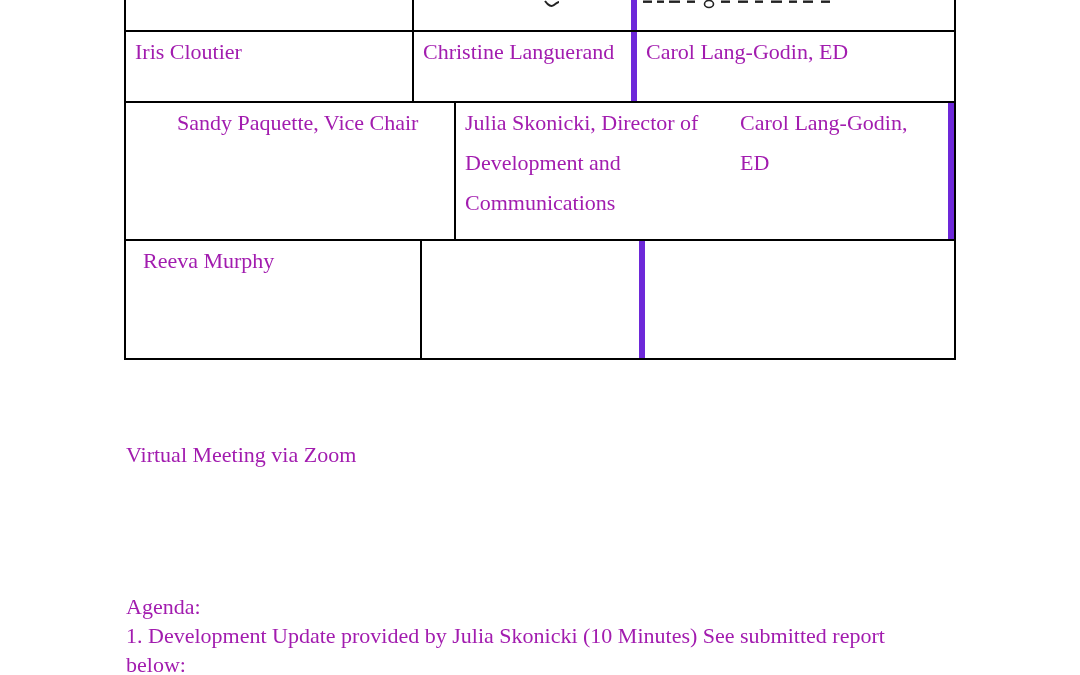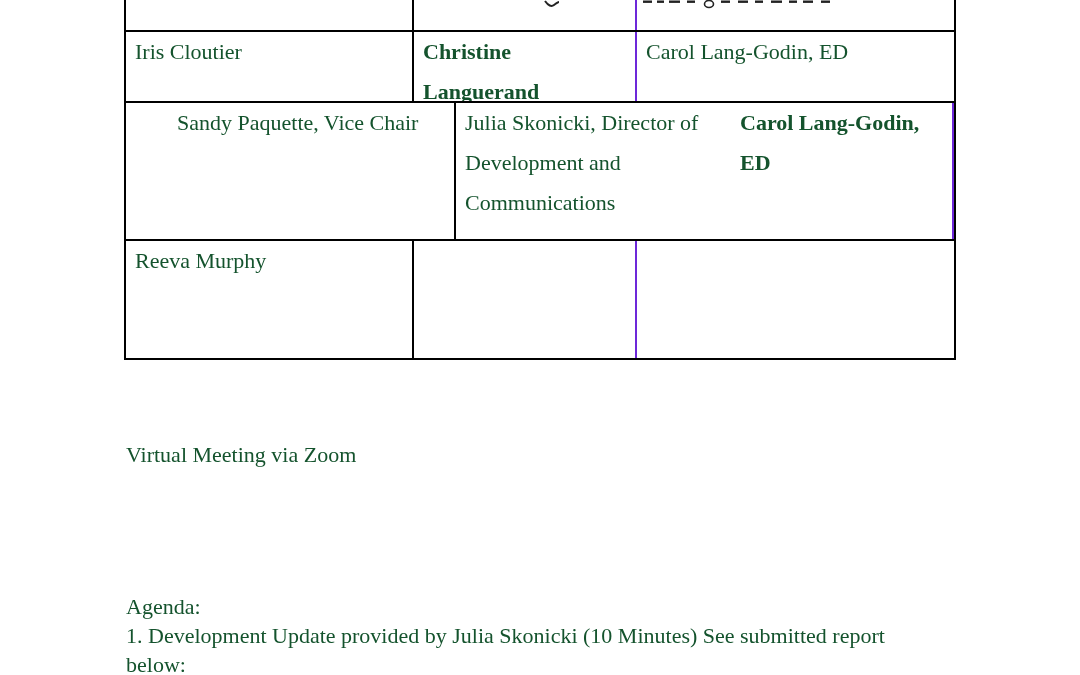--- a/index.html
+++ b/index.html
@@ -3,52 +3,52 @@
 <meta charset="utf-8">
 <style>
   html, body { margin: 0; padding: 0; }
   .page {
     position: relative;
     width: 1060px;
     height: 675px;
     background: #ffffff;
     overflow: hidden;
     font-family: "Liberation Serif", serif;
-    color: #14532d;
+    color: #a21caf;
   }
 
   
   .tbl {
     position: absolute;
     left: 124px;
     top: -29px;            
     width: 832px;
     border: 2px solid #000;
     box-sizing: border-box;
   }
   .tr {
     display: flex;
     box-sizing: border-box;
     border-bottom: 2px solid #000;
   }
-  .tr.last { border-bottom: none; }
+  .tr.last { border-bottom: none; padding-left: 8px; }
   .tr.r1 { height: 59px; }
   .tr.r2 { height: 71px; }
   .tr.r3 { height: 138px; padding-left: 42px; }
   .tr.r4 { height: 117px; }
   .td {
     box-sizing: border-box;
     padding: 0 8px 0 9px;
     font-size: 22px;
     line-height: 40px;
     white-space: pre-line;
     overflow: hidden;
   }
   .c1 { width: 288px; border-right: 2px solid #000; }
-  .c2 { width: 223px; border-right: 2px solid #6d28d9; font-weight: bold; }
+  .c2 { width: 223px; border-right: 6px solid #6d28d9; }
   .c3 { flex: 1; }
 
   
   .frag { position: absolute; top: 0; }
 
   
   .para { position: absolute; left: 126px; font-size: 22px; margin-top: 44px; }
   .pa { top: 391px; line-height: 40px; }
   .pb { top: 548px; line-height: 29px; }
 </style>

